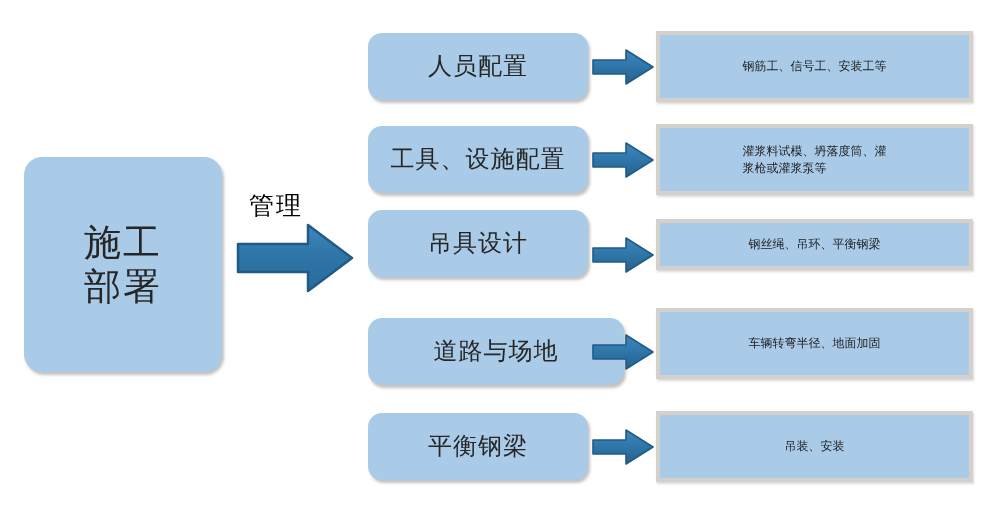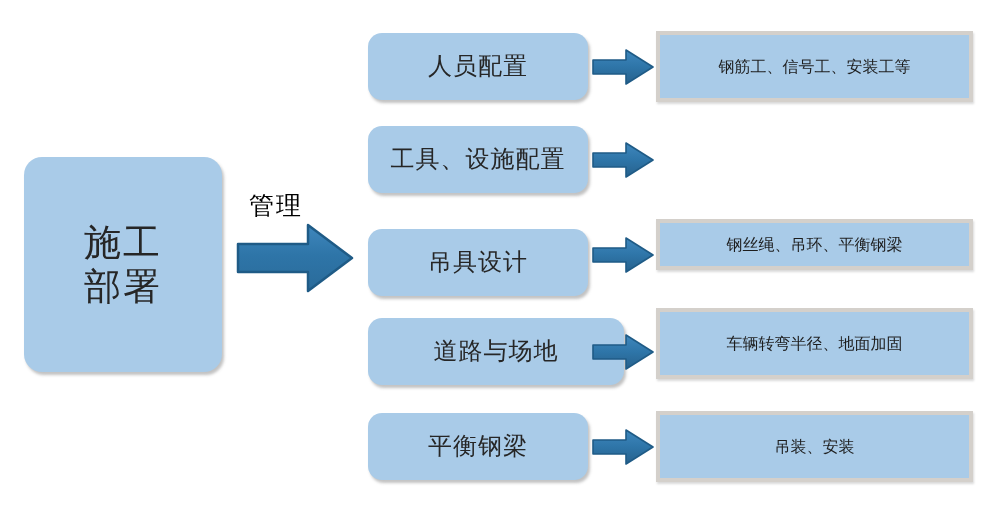--- a/index.html
+++ b/index.html
@@ -36,21 +36,21 @@
 
   
   .snode{
     position:absolute;
     background:#a9cbe8;
     border:4px solid #d4d0cb;
     box-sizing:border-box;
     display:flex;align-items:center;justify-content:center;
     text-align:left;
     color:#1d1d1d;
-    font-size:16px;
+    font-size:12px;
     line-height:1.35;
     padding:0 10px;
     box-shadow:1px 2px 2px rgba(150,150,150,0.35);
   }
 
   
   .arrow{position:absolute;}
   .arrow svg{display:block;width:100%;height:100%;}
 
   
@@ -112,22 +112,28 @@
   </div>
 
   <div class="rnode mid" style="left:368px;top:126px;width:220px;height:67px;">
     <span>工具、设施配置</span>
   </div>
   <div class="arrow" style="left:592px;top:141px;width:62px;height:38px;">
     <svg viewBox="0 0 62 38" preserveAspectRatio="none">
       <polygon points="1,12 34,12 34,2 61,19 34,36 34,26 1,26" fill="url(#sg1)" stroke="#1f5b86" stroke-width="1.6" stroke-linejoin="round"></polygon>
     </svg>
   </div>
+  <div class="snode" style="left:656px;top:124px;width:317px;height:71px;">
+    <span>
+      <span>灌浆料试模、坍落度筒、灌</span><br>
+      <span>浆枪或灌浆泵等</span>
+    </span>
+  </div>
 
-  <div class="rnode mid" style="left:368px;top:229px;width:220px;height:67px;">
+  <div class="rnode mid" style="left:368px;top:210px;width:220px;height:67px;">
     <span>吊具设计</span>
   </div>
   <div class="arrow" style="left:592px;top:236px;width:62px;height:38px;">
     <svg viewBox="0 0 62 38" preserveAspectRatio="none">
       <polygon points="1,12 34,12 34,2 61,19 34,36 34,26 1,26" fill="url(#sg1)" stroke="#1f5b86" stroke-width="1.6" stroke-linejoin="round"></polygon>
     </svg>
   </div>
   <div class="snode" style="left:656px;top:219px;width:317px;height:51px;">
     <span>
       <span>钢丝绳、吊环、平衡钢梁</span>

